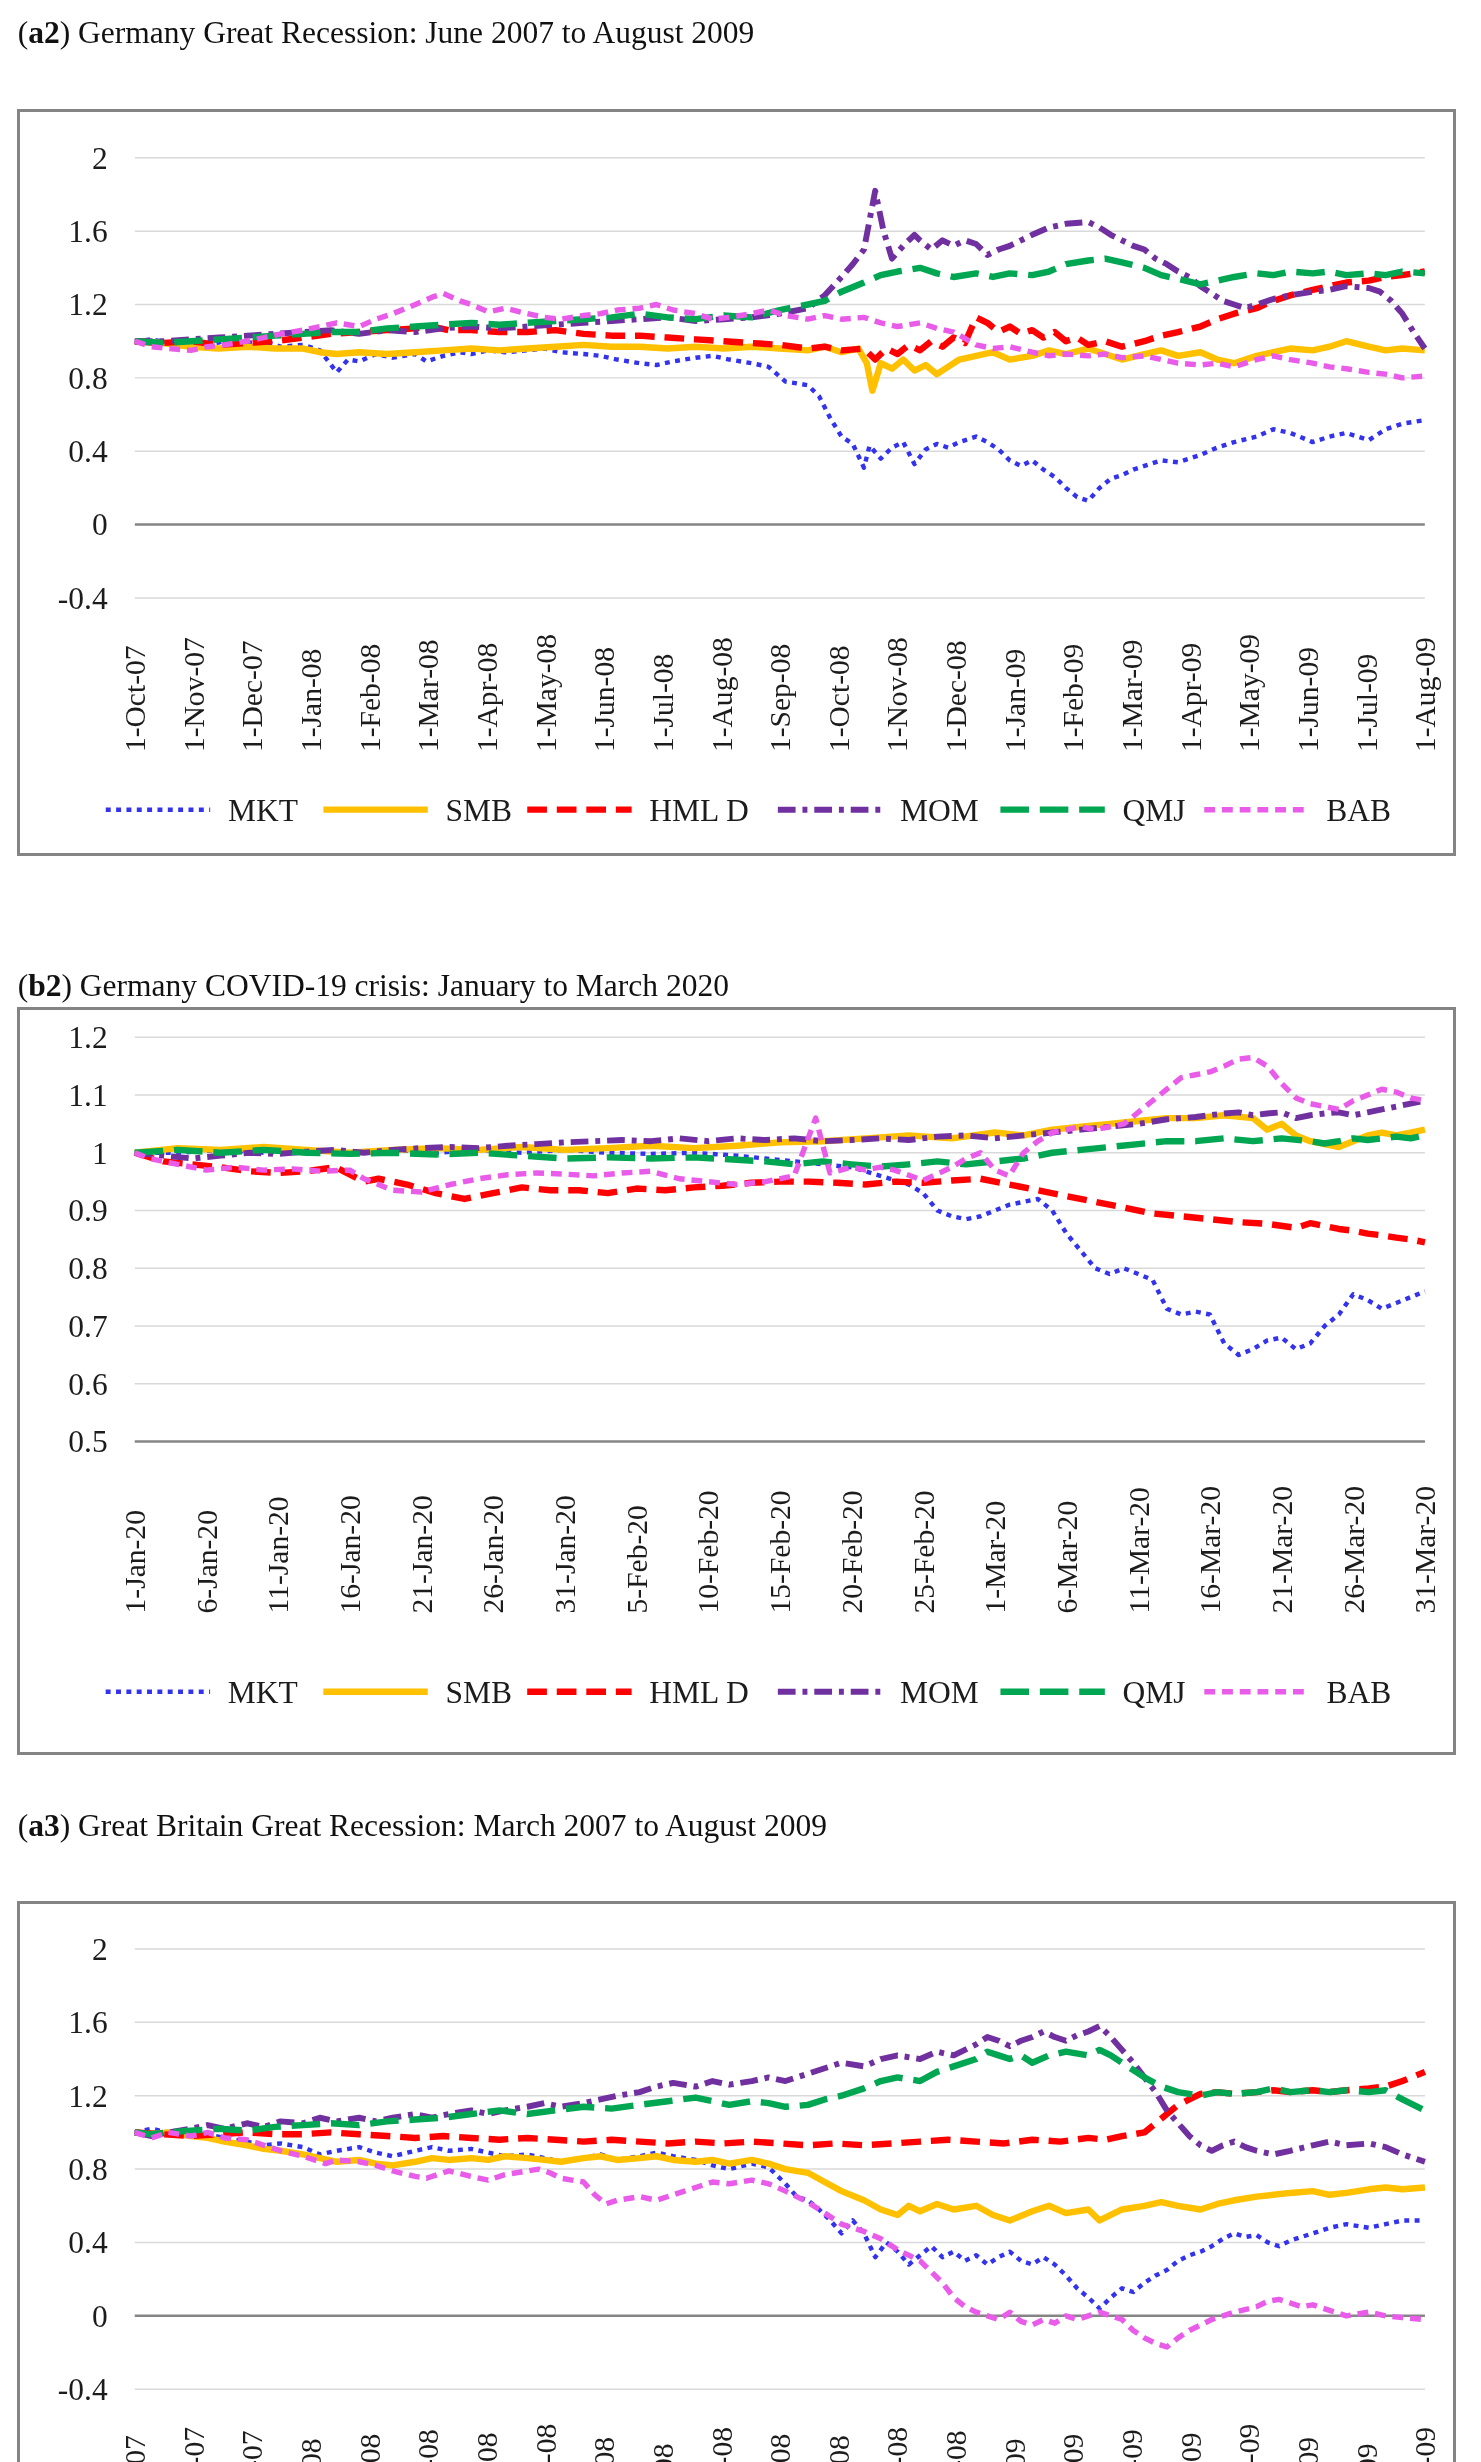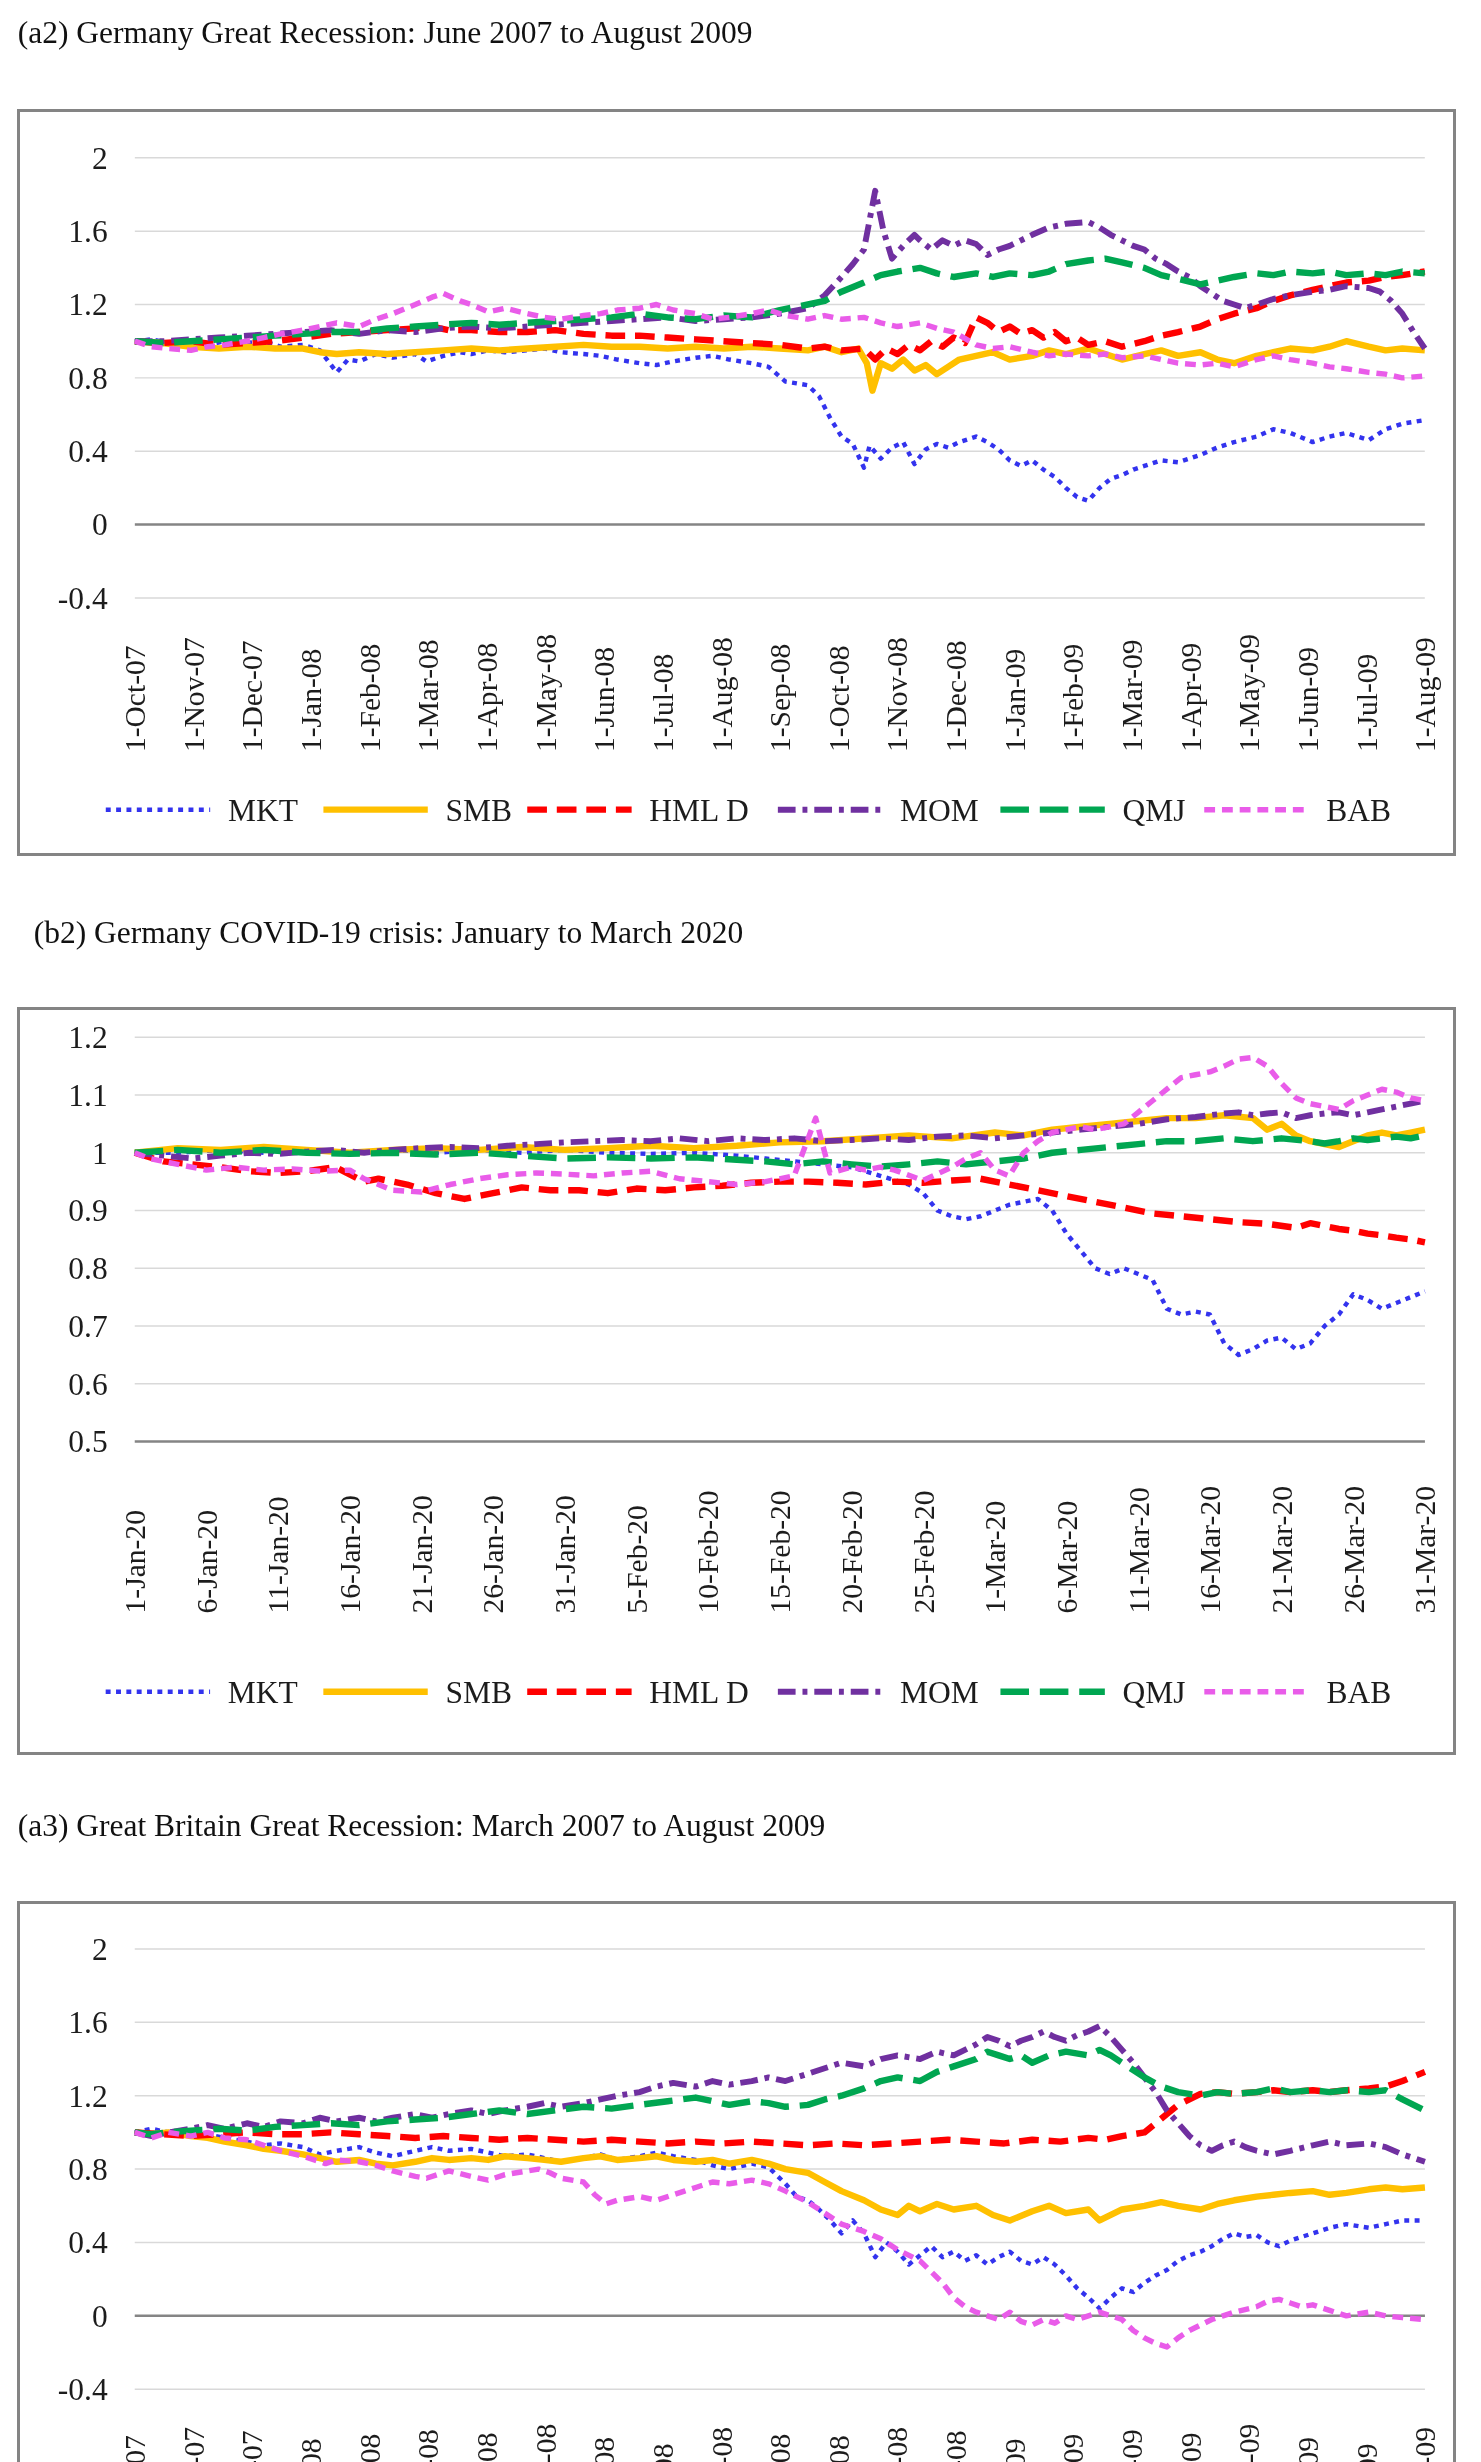--- a/index.html
+++ b/index.html
@@ -1,25 +1,25 @@
 <!DOCTYPE html>
 <html style="font-size:7.9px"><head>
 <meta charset="utf-8">
 <style>
   html,body{margin:0;padding:0;background:#ffffff;}
   body{width:1481px;height:2657px;position:relative;font-family:"Liberation Serif","DejaVu Serif",serif;color:#141414;}
   .fig-title{position:absolute;left:17.7px;font-size:31.5px;line-height:35px;white-space:nowrap;color:#111;}
-  .fig-title b{font-weight:normal;}
+  .fig-title b{font-weight:bold;}
   .chart-card{position:absolute;left:16.7px;width:1439px;border:3px solid #848484;background:#fff;box-sizing:border-box;}
   .chart-card svg{display:block;}
   #card-a2{top:109px;height:747px;}
   #card-b2{top:1007px;height:748px;}
   #card-a3{top:1901px;height:745px;}
   #title-a2{top:14.8px;}
-  #title-b2{top:915px;margin-left:16px;}
+  #title-b2{top:968px;}
   #title-a3{top:1808px;}
 </style>
 </head>
 <body>
 
 <div class="fig-title" id="title-a2"><span>(</span><b>a2</b><span>) Germany Great Recession: June 2007 to August 2009</span></div>
 
 <div class="chart-card" id="card-a2">
   <svg id="svg-a2" viewBox="0 0 2910 1505" width="1433" height="741">
       <line x1="233" x2="2853" y1="93.0" y2="93.0" stroke="#D9D9D9" stroke-width="3"></line>

